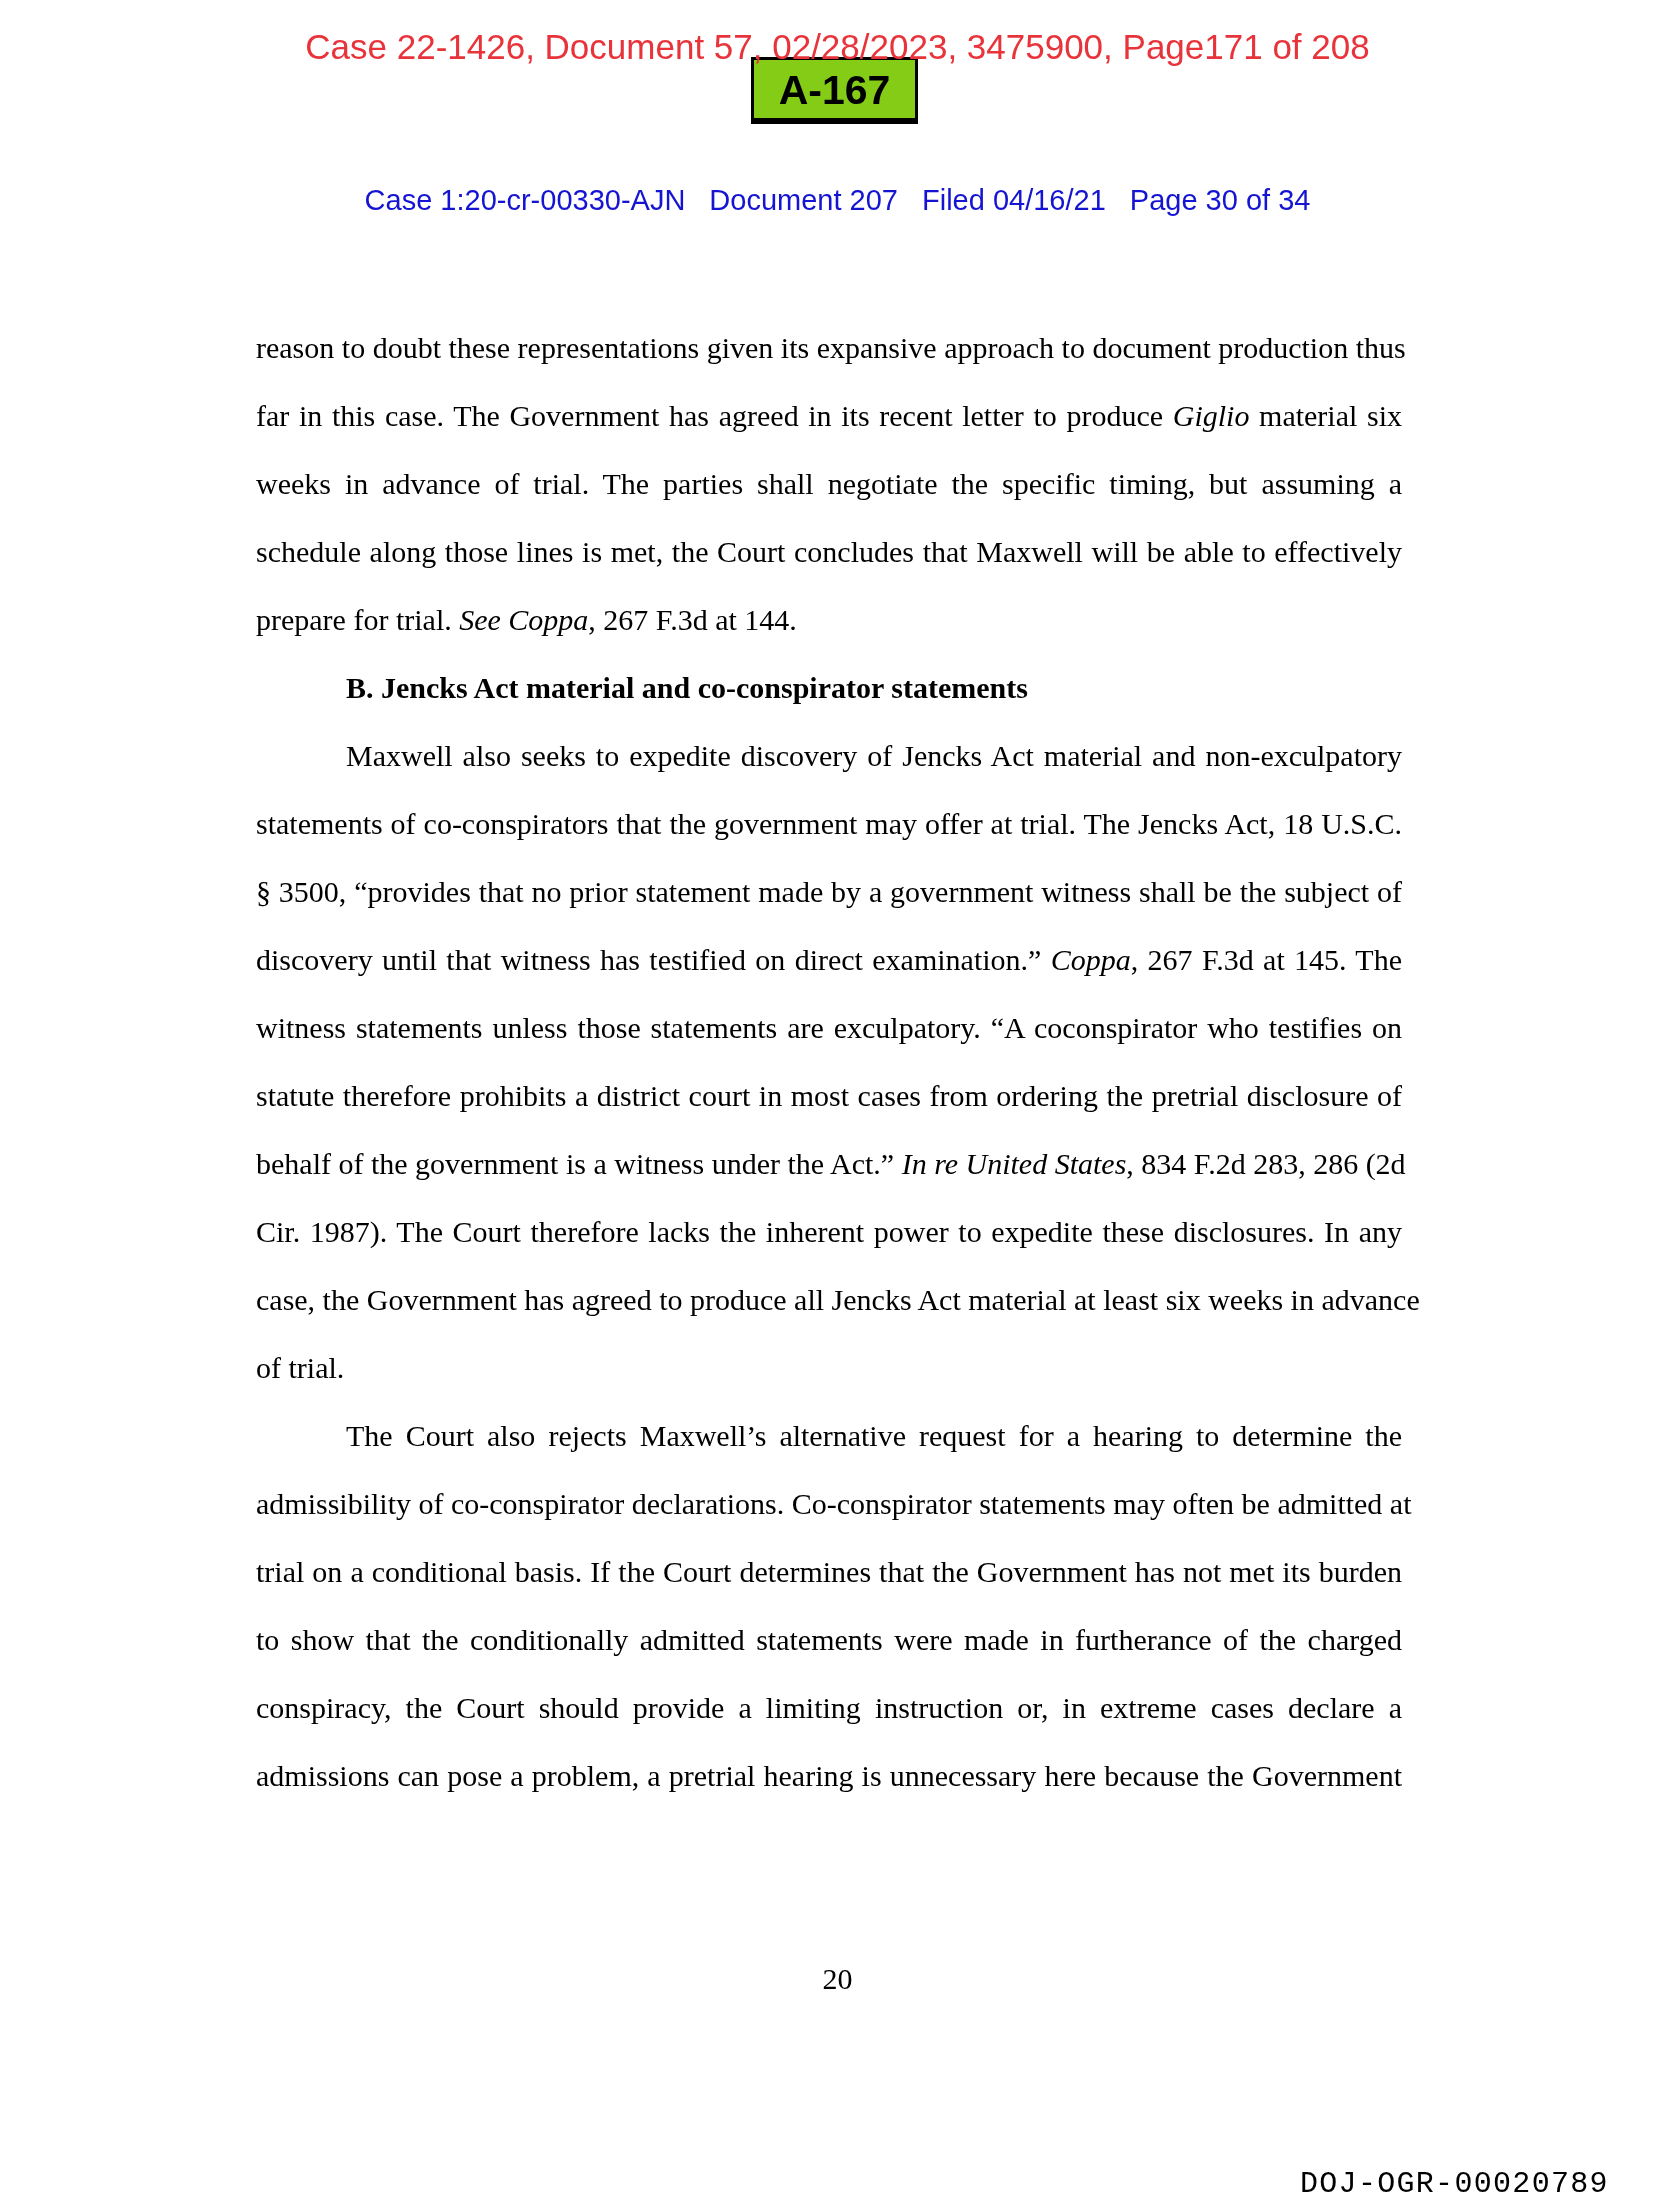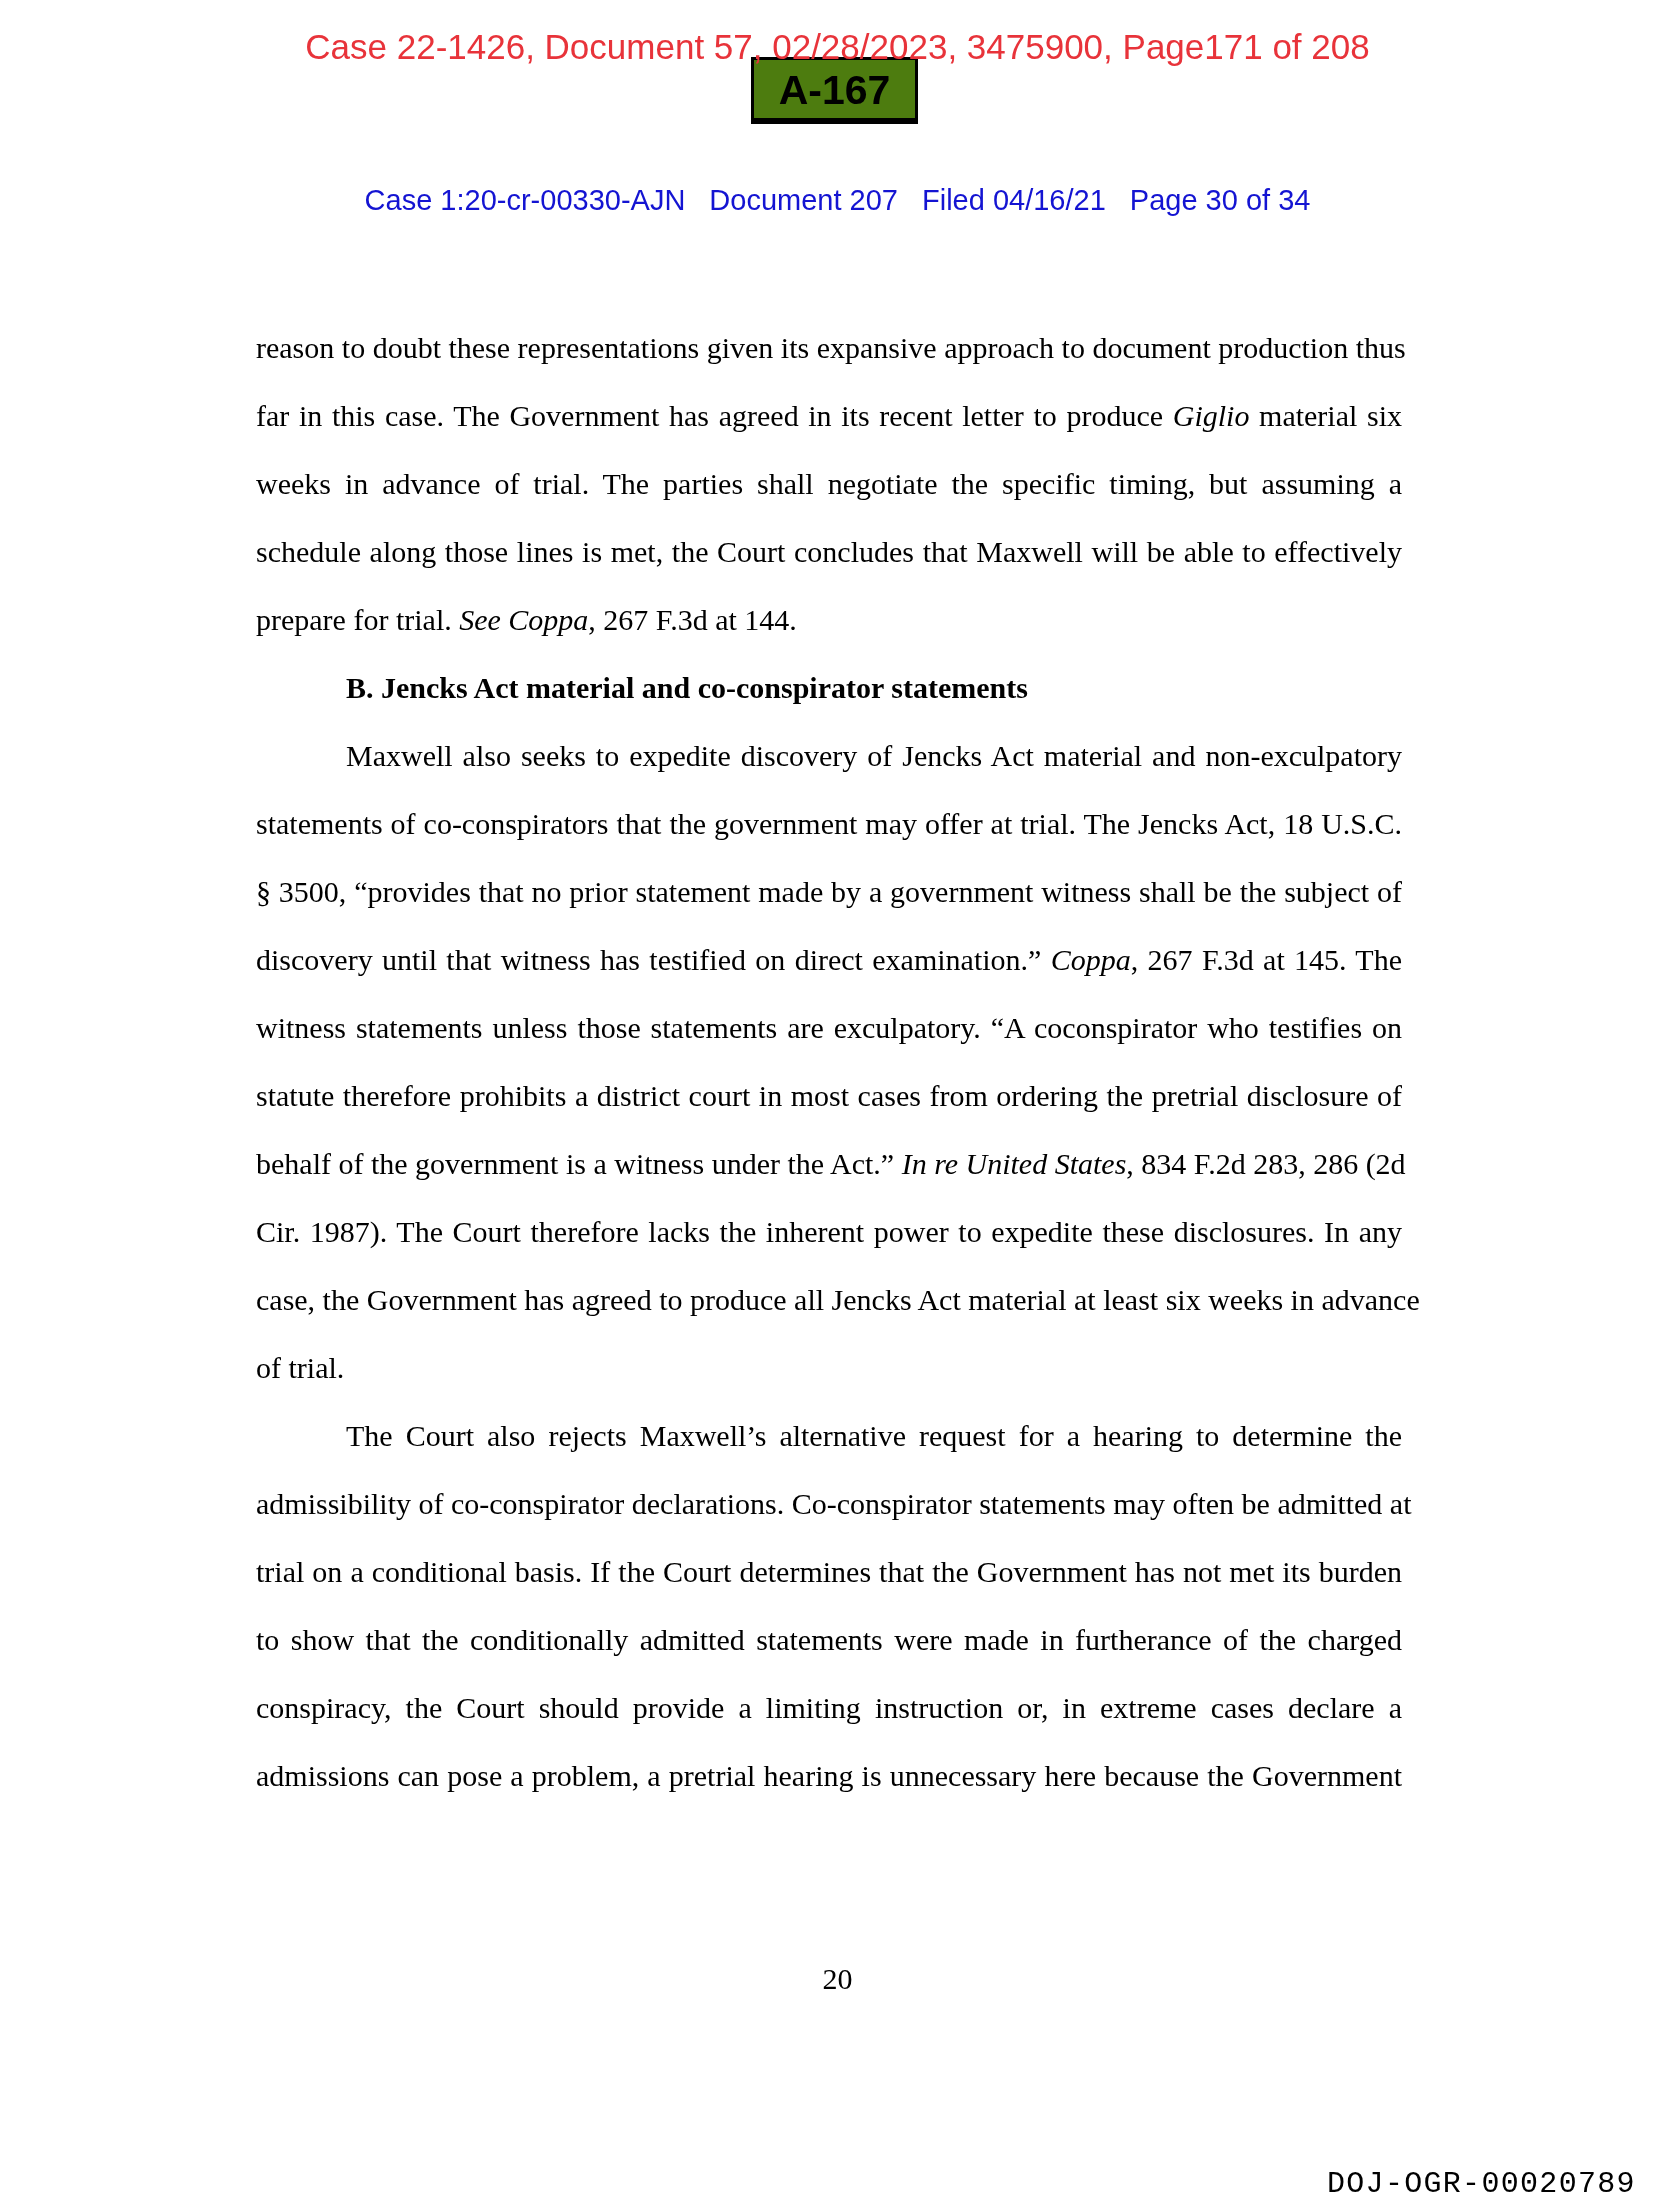--- a/index.html
+++ b/index.html
@@ -27,21 +27,21 @@
       z-index: 2;
     }
     .appendix-box {
       position: absolute;
       left: 751px;
       top: 57px;
       width: 161px;
       height: 58px;
       border: 3.3px solid #000;
       border-bottom-width: 6px;
-      background: #4d7c0f;
+      background: #84cc16;
       z-index: 1;
       display: flex;
       align-items: center;
       justify-content: center;
     }
     .appendix-box span {
       font-family: "Liberation Sans", sans-serif;
       font-weight: bold;
       font-size: 41px;
       line-height: 41px;
@@ -91,21 +91,21 @@
       width: 1675px;
       top: 1962px;
       text-align: center;
       font-family: "Liberation Serif", serif;
       font-size: 30px;
       line-height: 33px;
       color: #000;
     }
     .bates {
       position: absolute;
-      left: 1327px;
+      left: 1300px;
       top: 2168px;
       font-family: "Liberation Mono", monospace;
       font-size: 30px;
       line-height: 33px;
       color: #000;
       letter-spacing: 1.3px;
       white-space: nowrap;
     }
   </style>
 </head>

